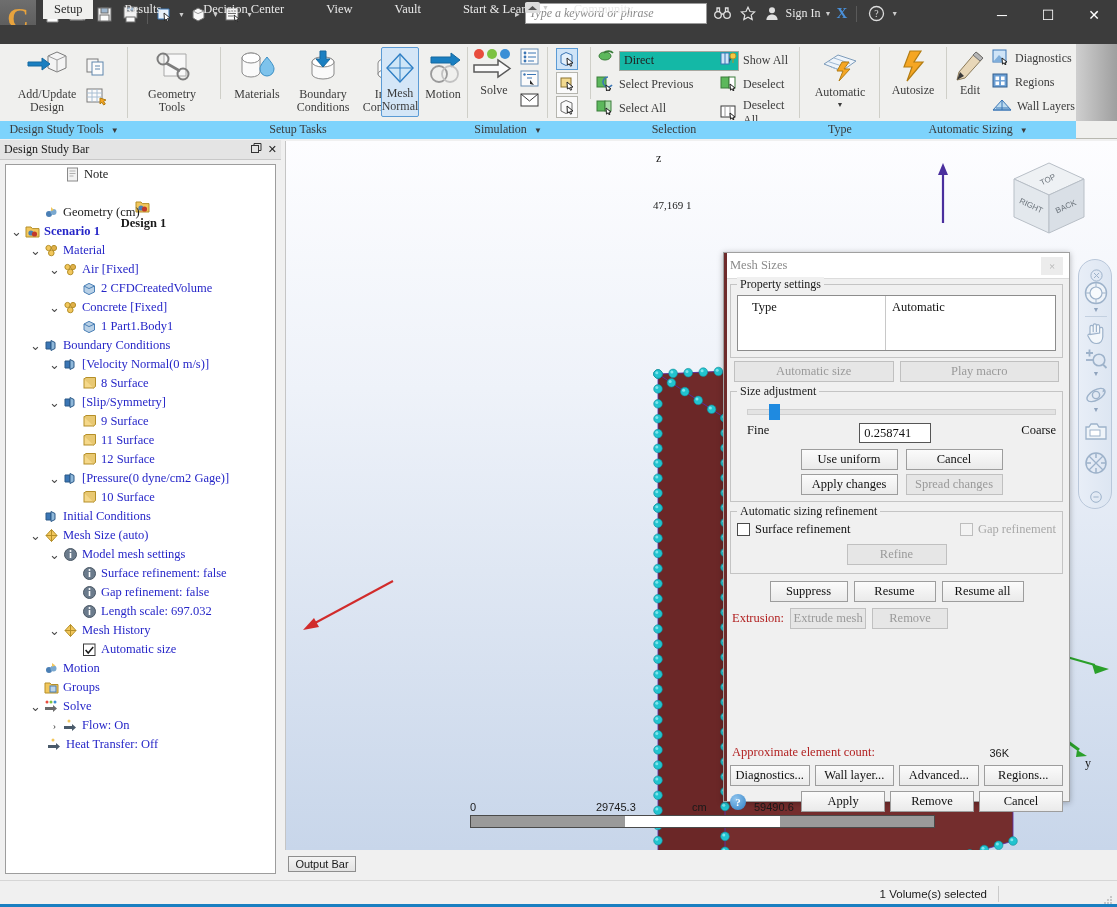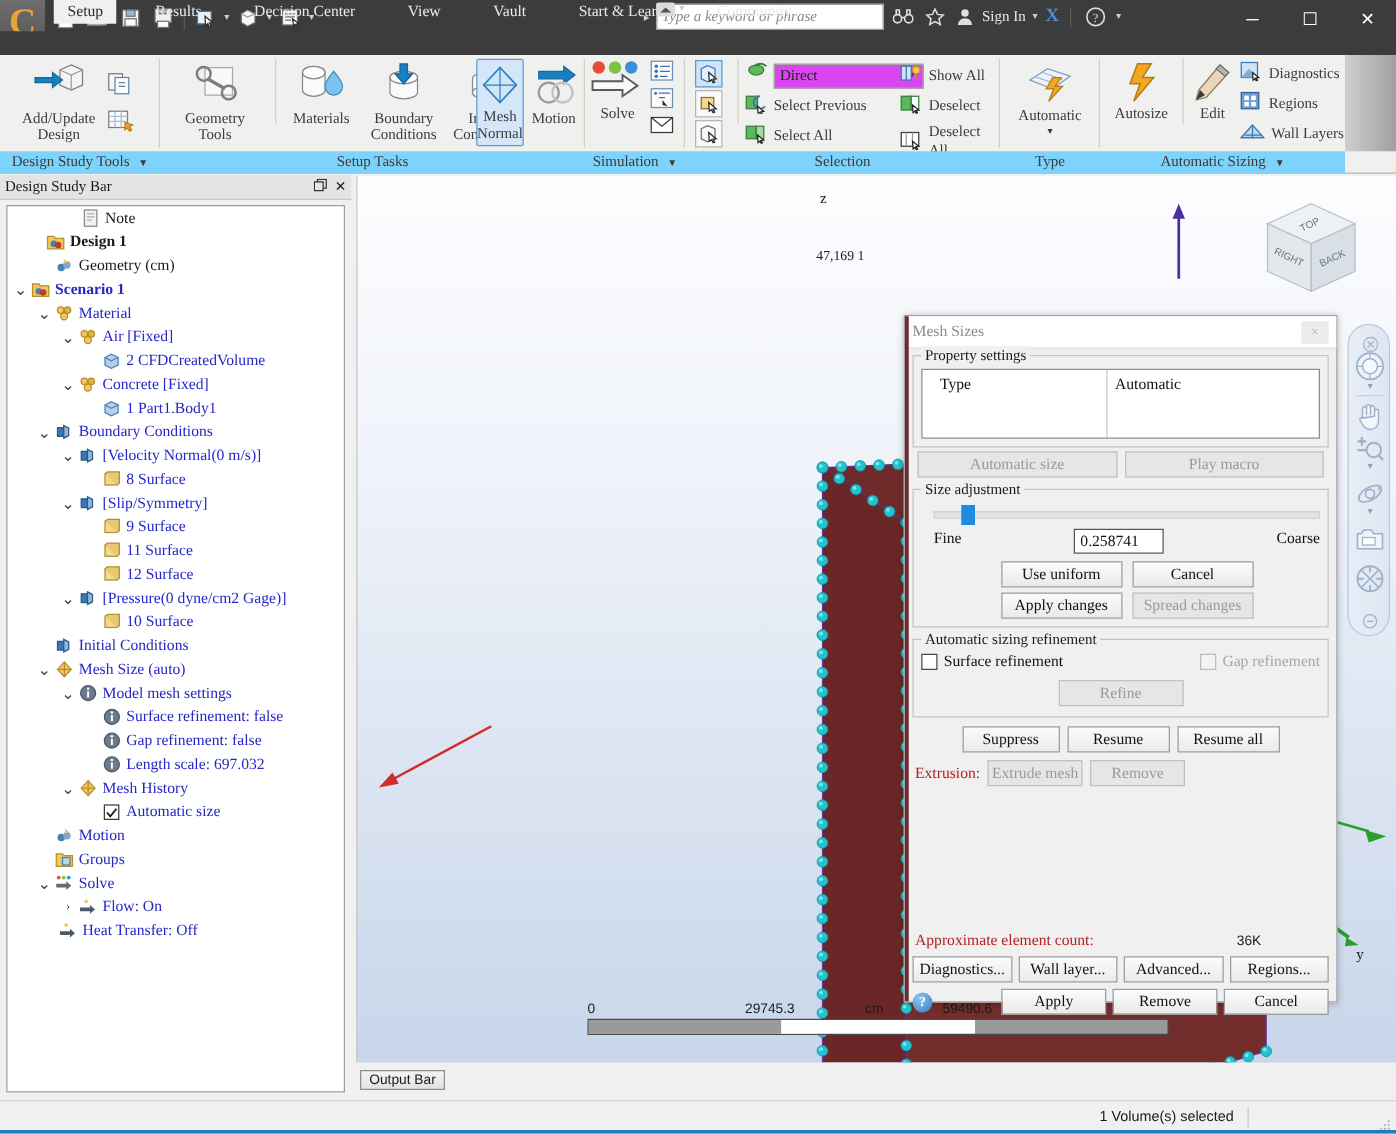--- a/index.html
+++ b/index.html
@@ -99,21 +99,21 @@
   .bigbtn .lbl { margin-top: 2px; }
   .bigbtn.sel { background: #d4e6f7; border: 1px solid #5b9bd5; border-radius: 2px; }
 
   .smallrow {
     position: absolute; display: flex; align-items: center; gap: 4px;
     font-family: "Liberation Serif", serif; font-size: 12px; color: #3b3b3b;
   }
   .selbox { width: 22px; height: 22px; border: 1px solid #b5b5ae; background: #fafafa; display:flex;align-items:center;justify-content:center;}
   .selbox.on { background: #cfe4f7; border: 1px solid #5b9bd5; }
   .ddl {
-    width: 120px; height: 20px; border: 1px solid #a8a8a0; background: #d946ef;
+    width: 120px; height: 20px; border: 1px solid #a8a8a0; background: #14b8a6;
     font-family: "Liberation Serif", serif; font-size: 12px; color: #222;
     display: flex; align-items: center; padding: 0 4px; position: relative;
   }
   .ddl .car { position: absolute; right: 5px; font-size: 8px; color: #3b3b3b;}
 
   
   .dsb {
     position: absolute; left: 0; top: 140px; width: 281px; height: 740px;
     background: #f0f0f0;
   }
@@ -706,21 +706,21 @@
           <div class="tnode plain" style="padding-left: 4px; margin-left: 40px;">
             <span class="exp"></span>
             <span class="ico">
               <svg width="15" height="15" viewBox="0 0 15 15">
                 <rect x="2.5" y="1" width="10" height="13" fill="#f2f2f2" stroke="#8a8a8a"></rect>
                 <path d="M4.5 4h6M4.5 6.5h6M4.5 9h4" stroke="#b0b0b0"></path>
               </svg>
             </span>
             <span class="txt">Note</span>
           </div>
-          <div class="tnode bold" style="padding-left: 16px;">
+          <div class="tnode bold" style="padding-left: 4px; flex-direction: column;">
             <span class="exp"></span>
             <span class="ico">
               <svg width="15" height="15" viewBox="0 0 15 15">
                 <path d="M1 3h5l1.3 1.6H14V13H1z" fill="#f2c75c" stroke="#b58f28"></path>
                 <circle cx="6" cy="9" r="2.6" fill="#4a7fb5"></circle>
                 <circle cx="9.5" cy="10" r="2.6" fill="#c0392b"></circle>
               </svg>
             </span>
             <span class="txt">Design 1</span>
           </div>

